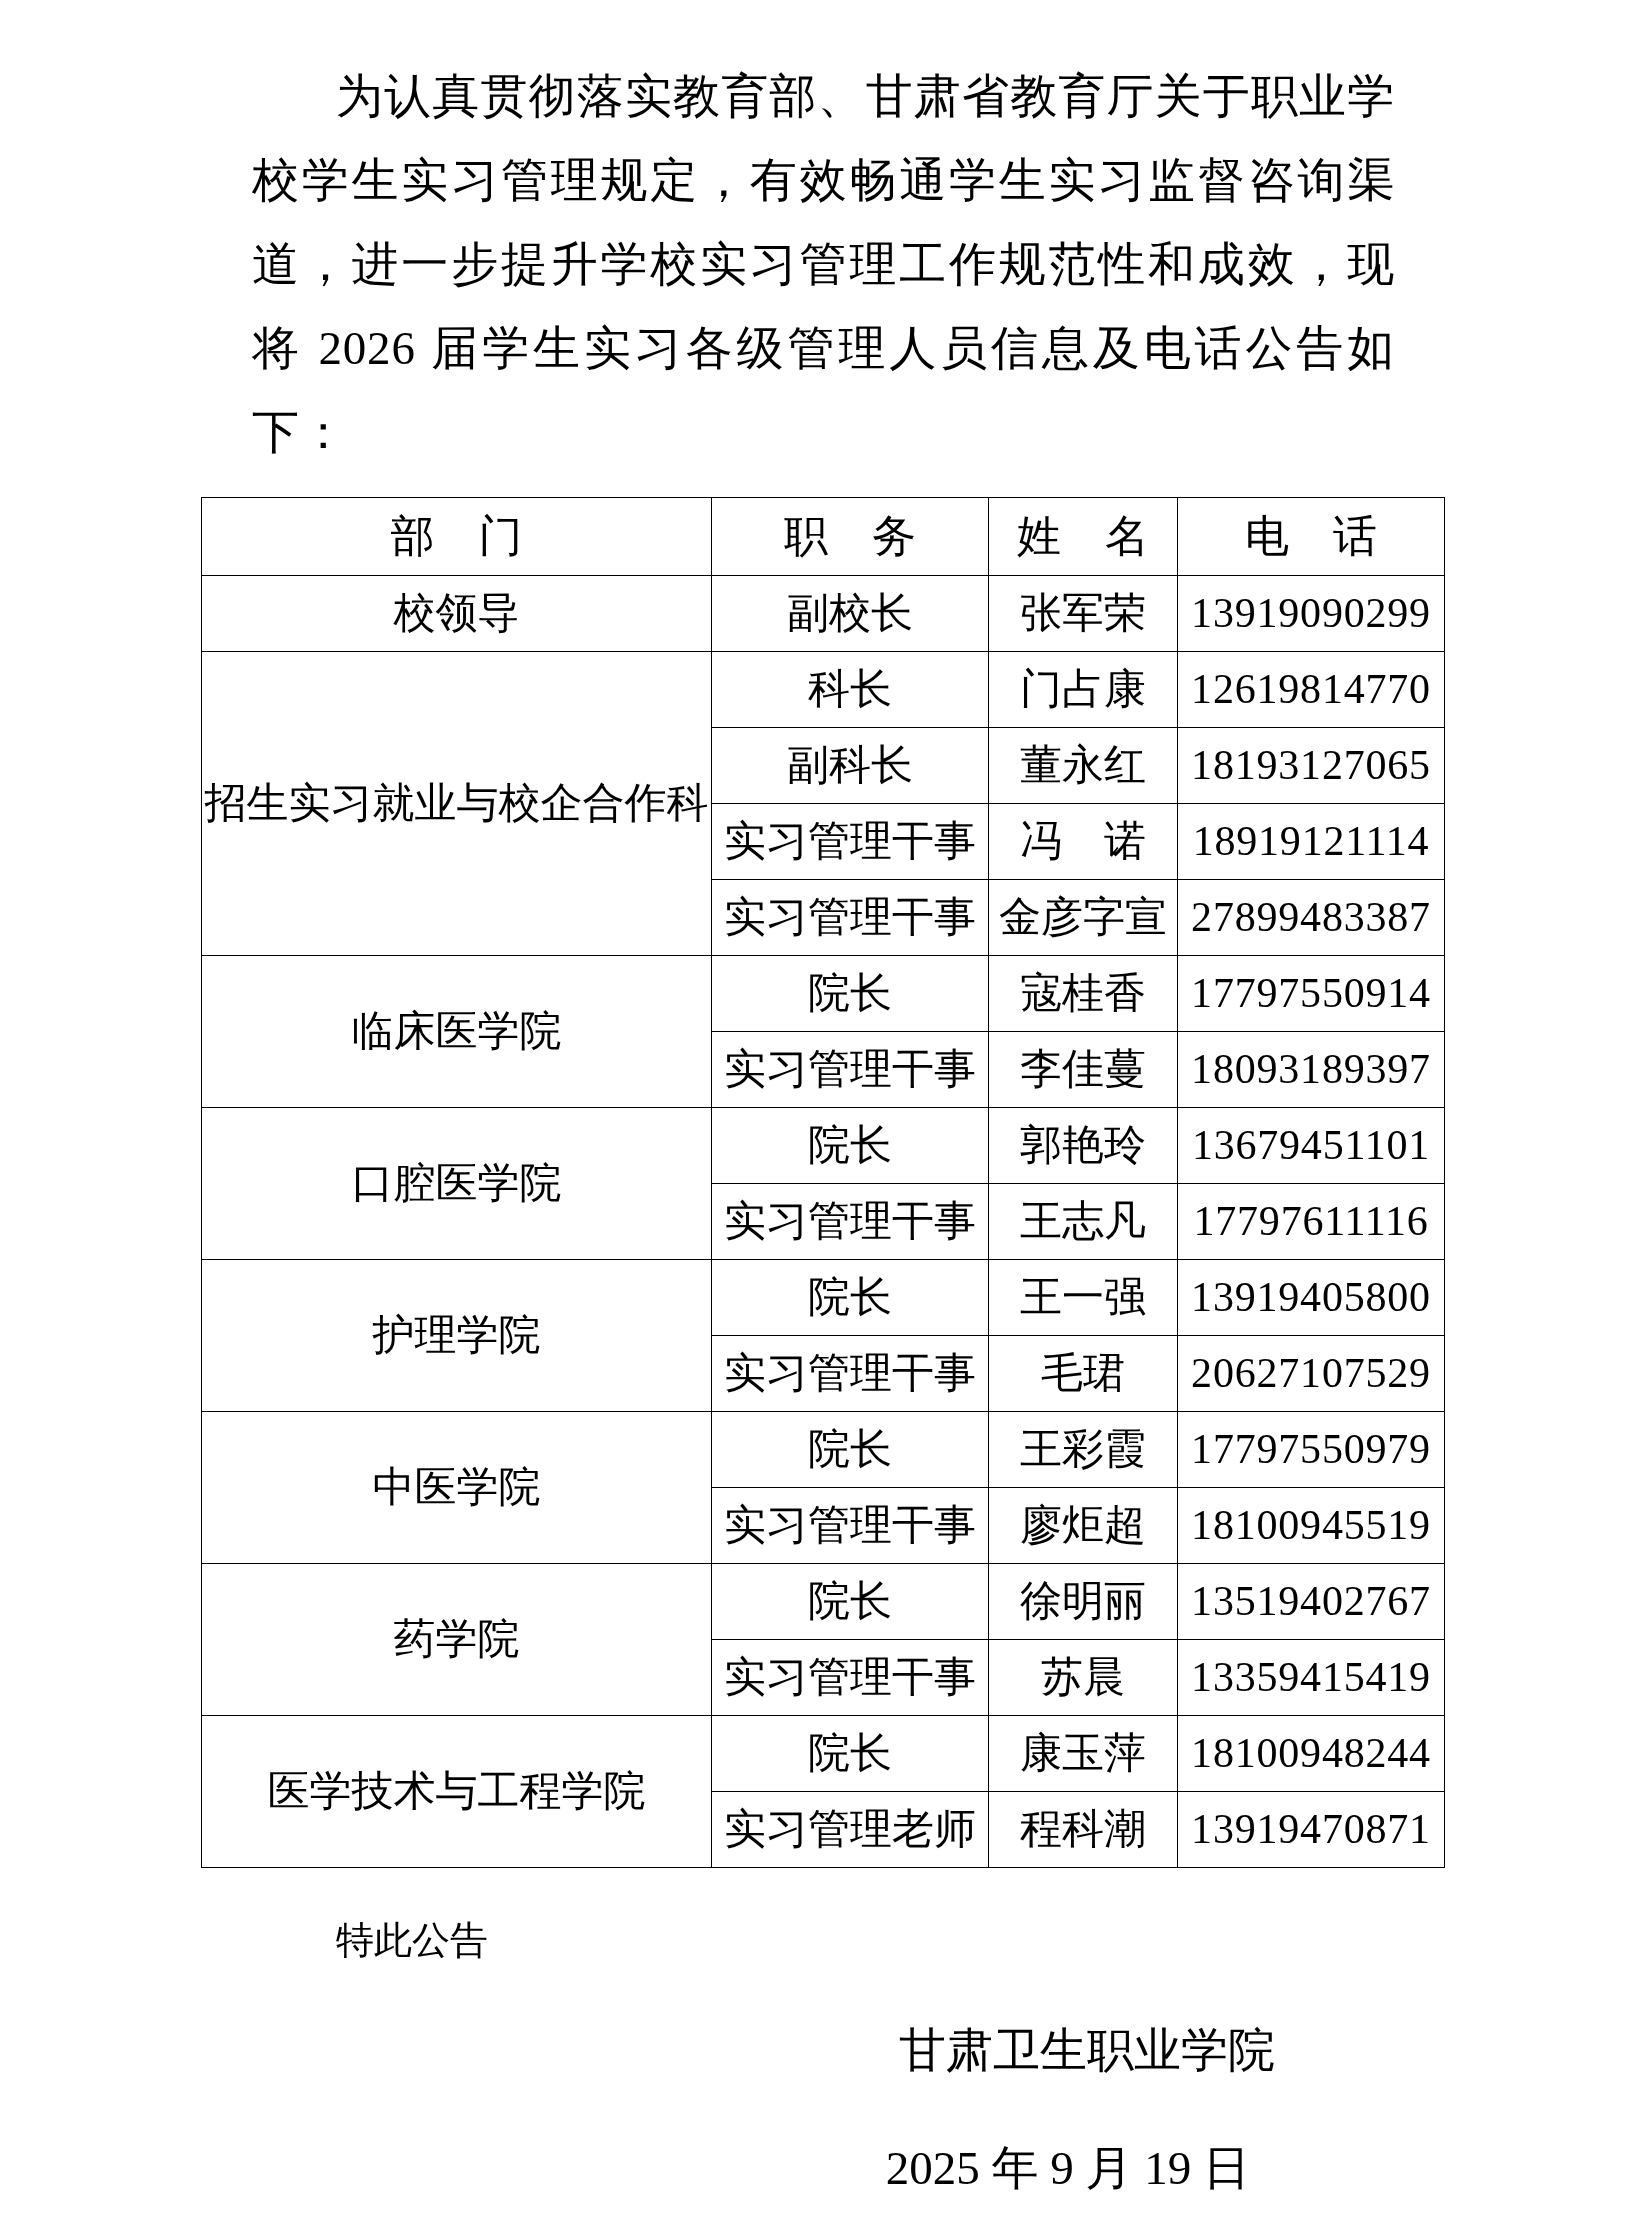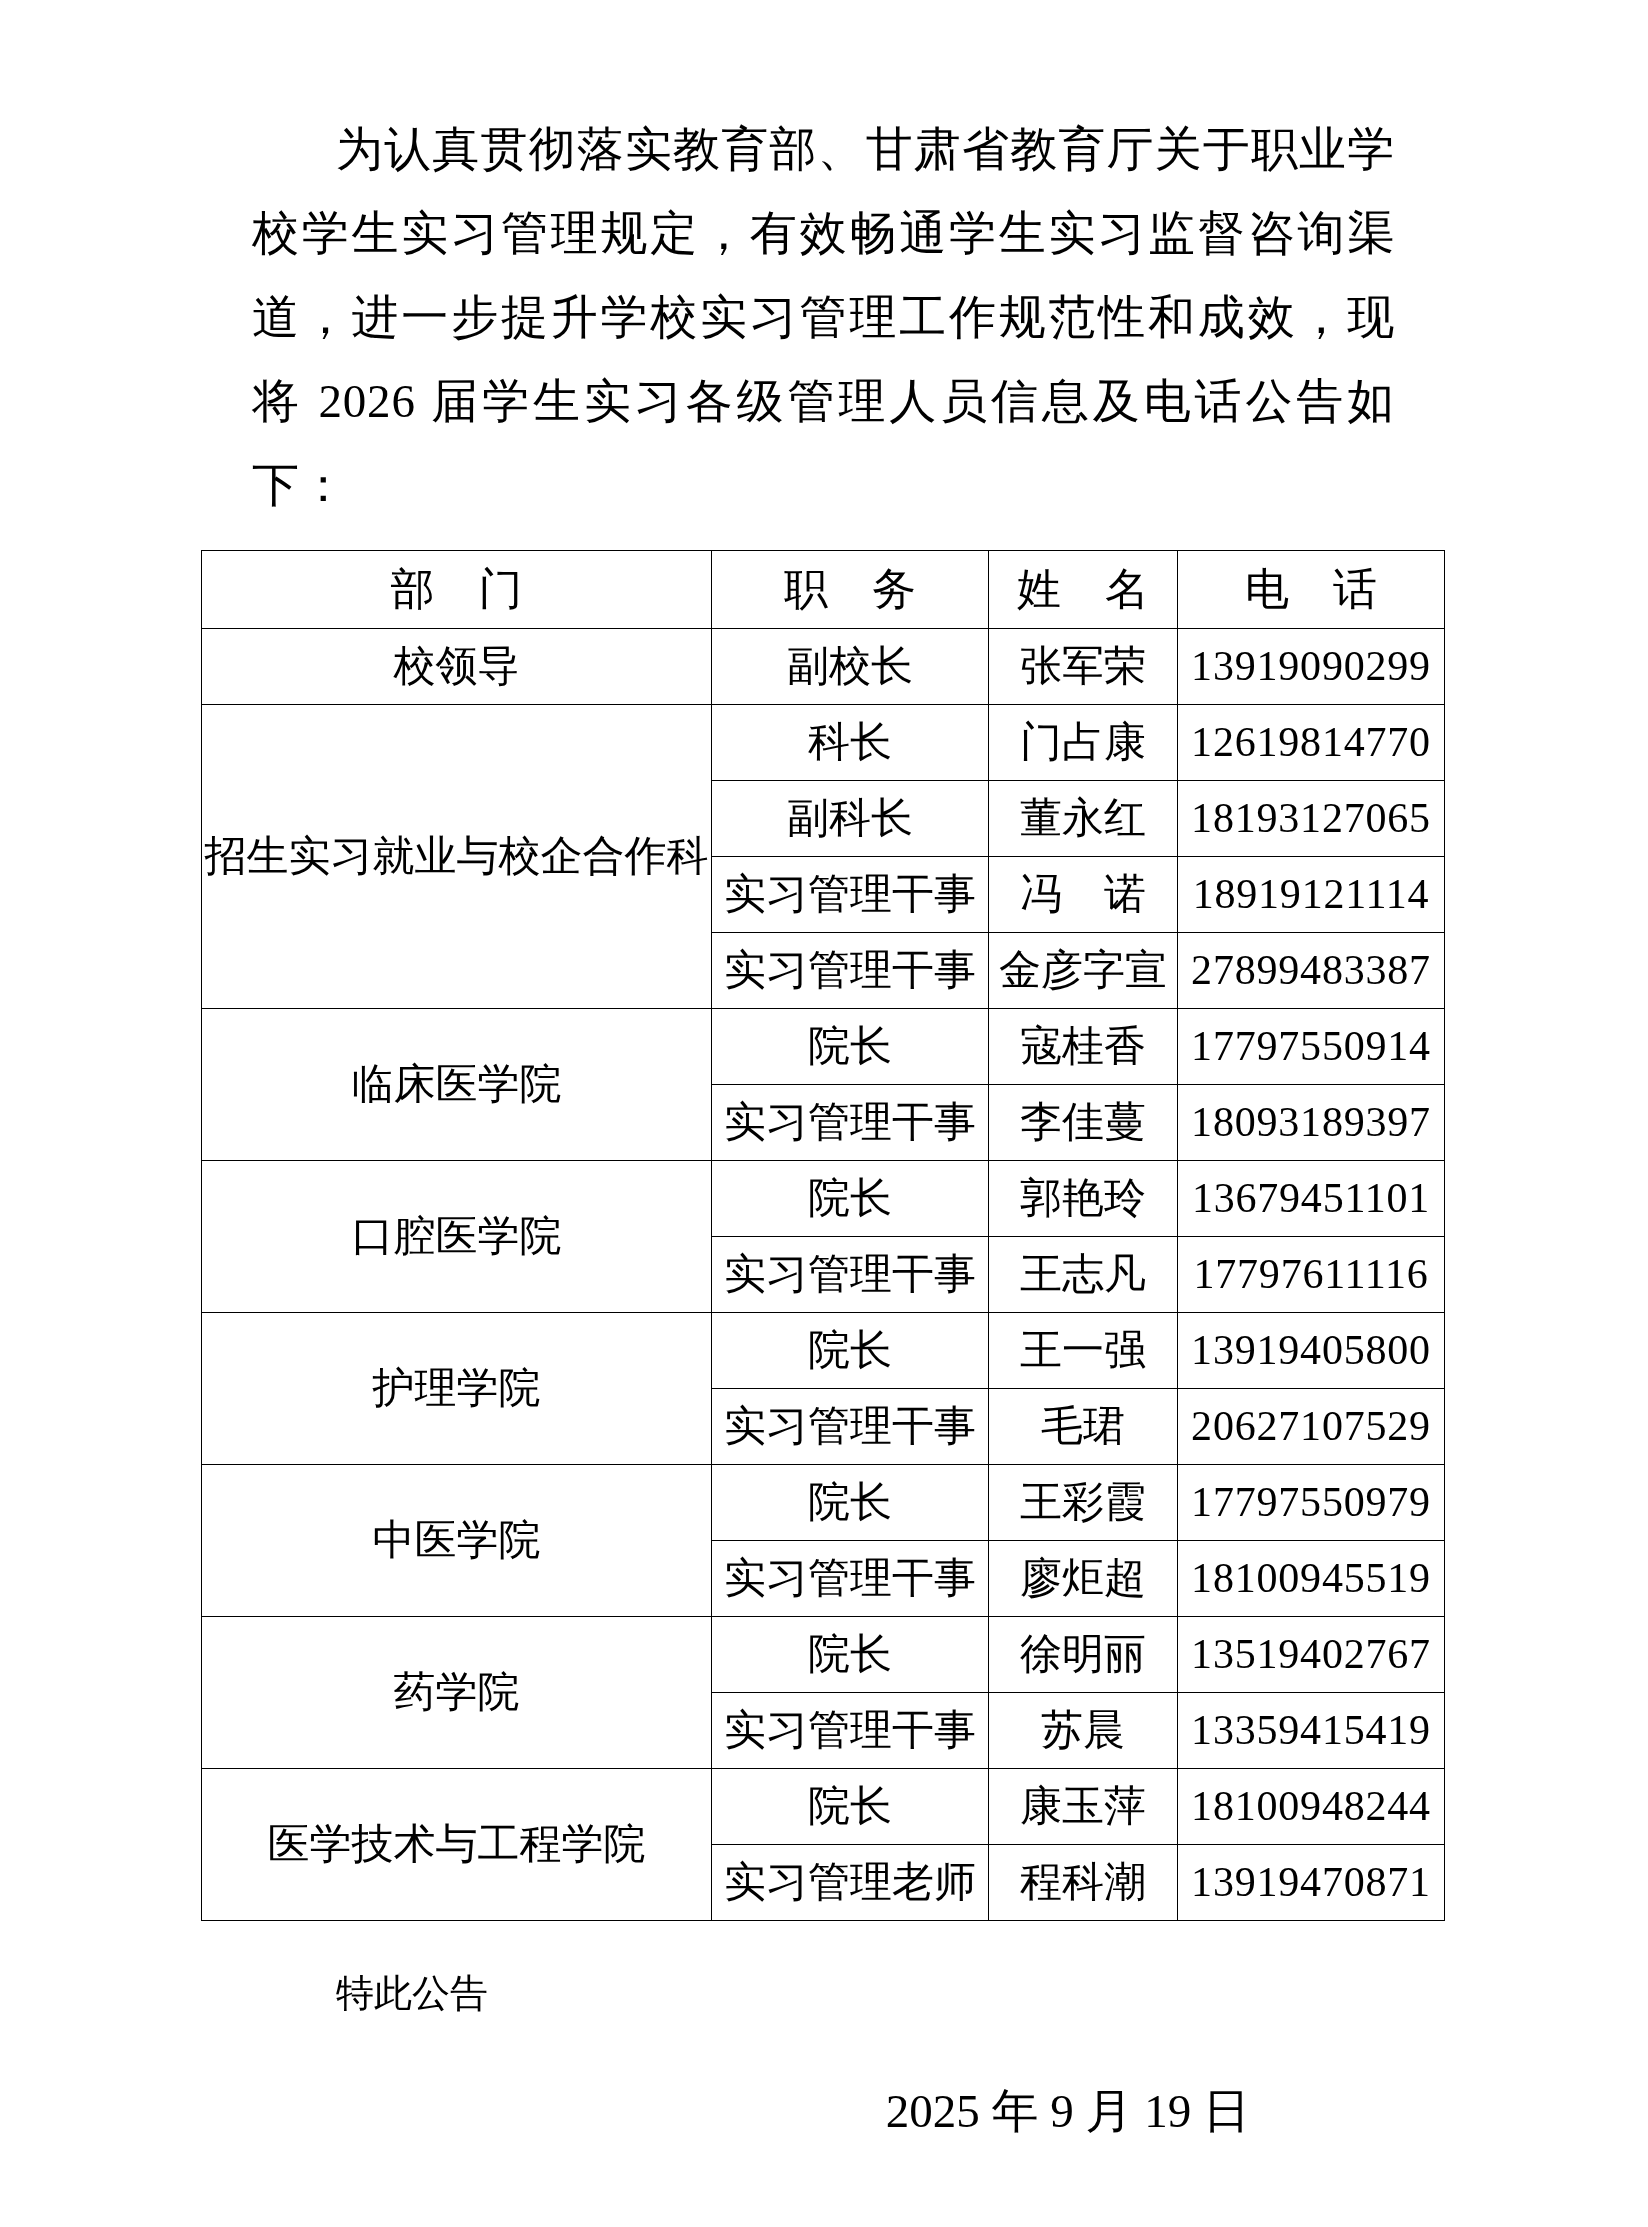--- a/index.html
+++ b/index.html
@@ -8,21 +8,21 @@
     width: 1648px;
     height: 2227px;
     margin: 0 auto;
     background: #ffffff;
     color: #000000;
     font-family: "Liberation Serif", "DejaVu Serif", serif;
     overflow: hidden;
   }
   .intro {
     margin: 0;
-    padding-top: 107px;
+    padding-top: 54px;
     margin-left: 252px;
     margin-right: 253px;
     font-size: 47px;
     line-height: 84px;
     text-indent: 84px;
     text-align: justify;
     letter-spacing: 0.8px;
   }
   .tbl-wrap { margin-left: 201px; margin-top: 23px; }
   table.contact {
@@ -190,16 +190,17 @@
         <tr>
           <td>实习管理老师</td>
           <td>程科潮</td>
           <td class="phone">13919470871</td>
         </tr>
       </tbody>
     </table>
   </div>
 
   <div class="closing">特此公告</div>
+  <div class="sign-org">甘肃卫生职业学院</div>
   <div class="sign-date">2025 年 9 月 19 日</div>
 
 </div>
 
 
 </body></html>

